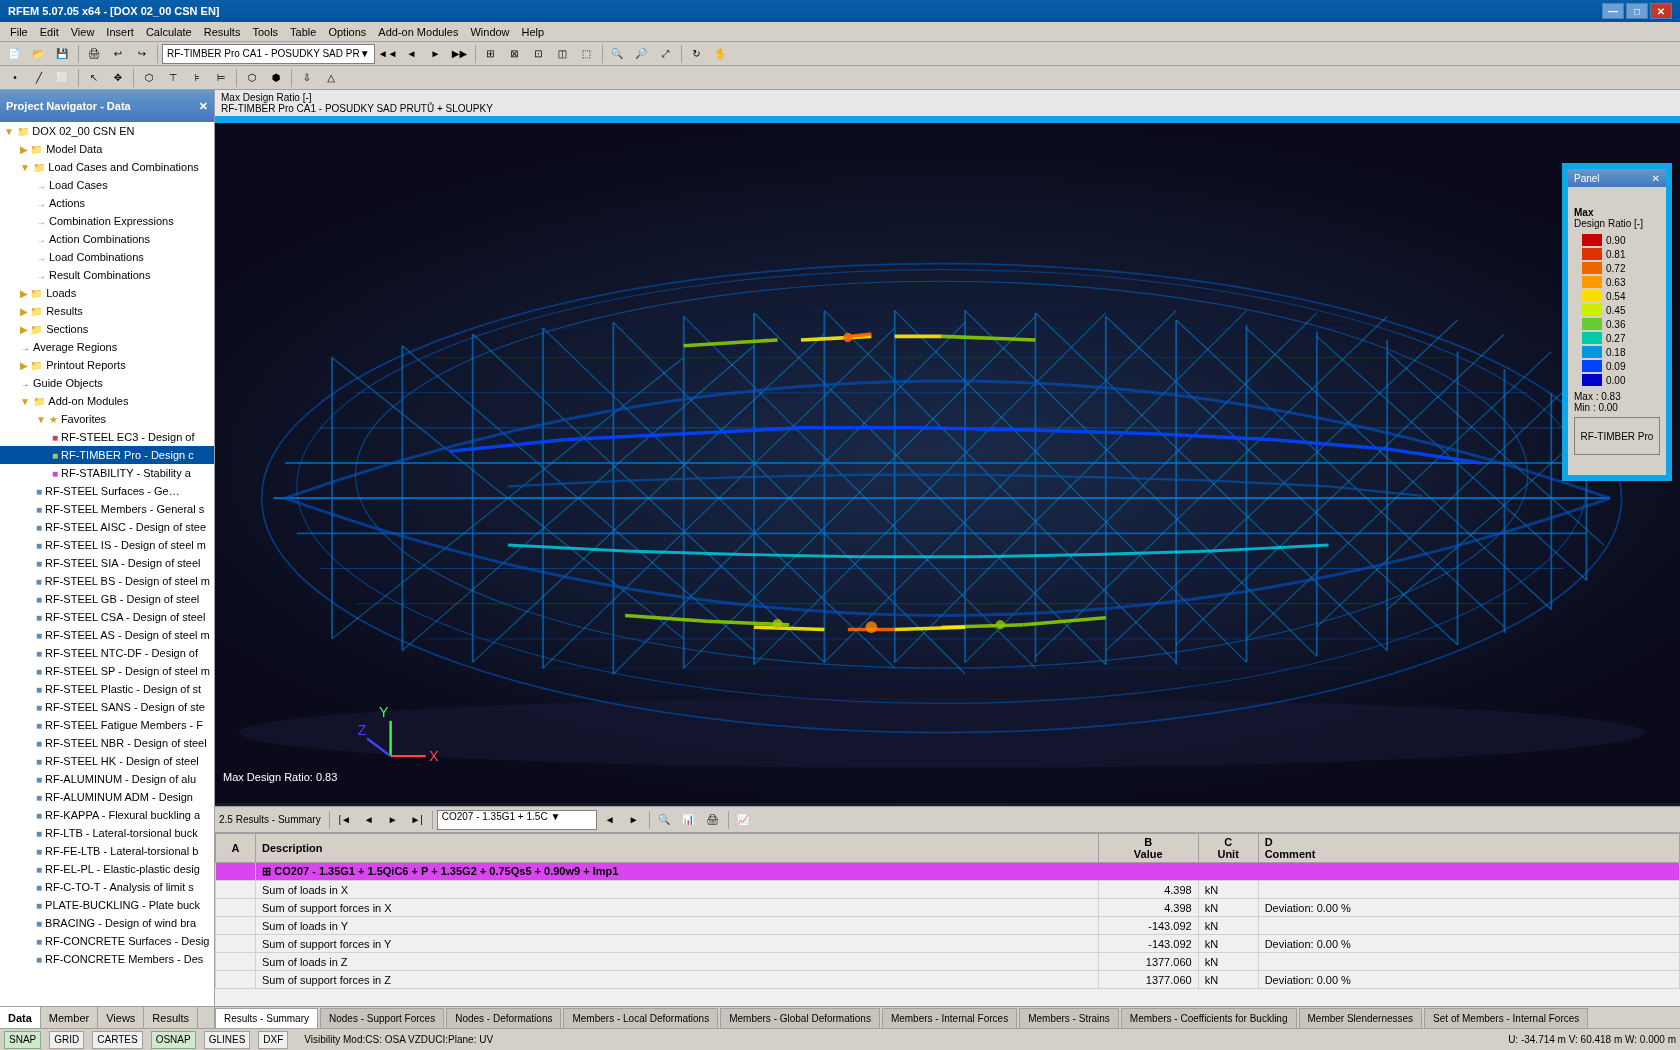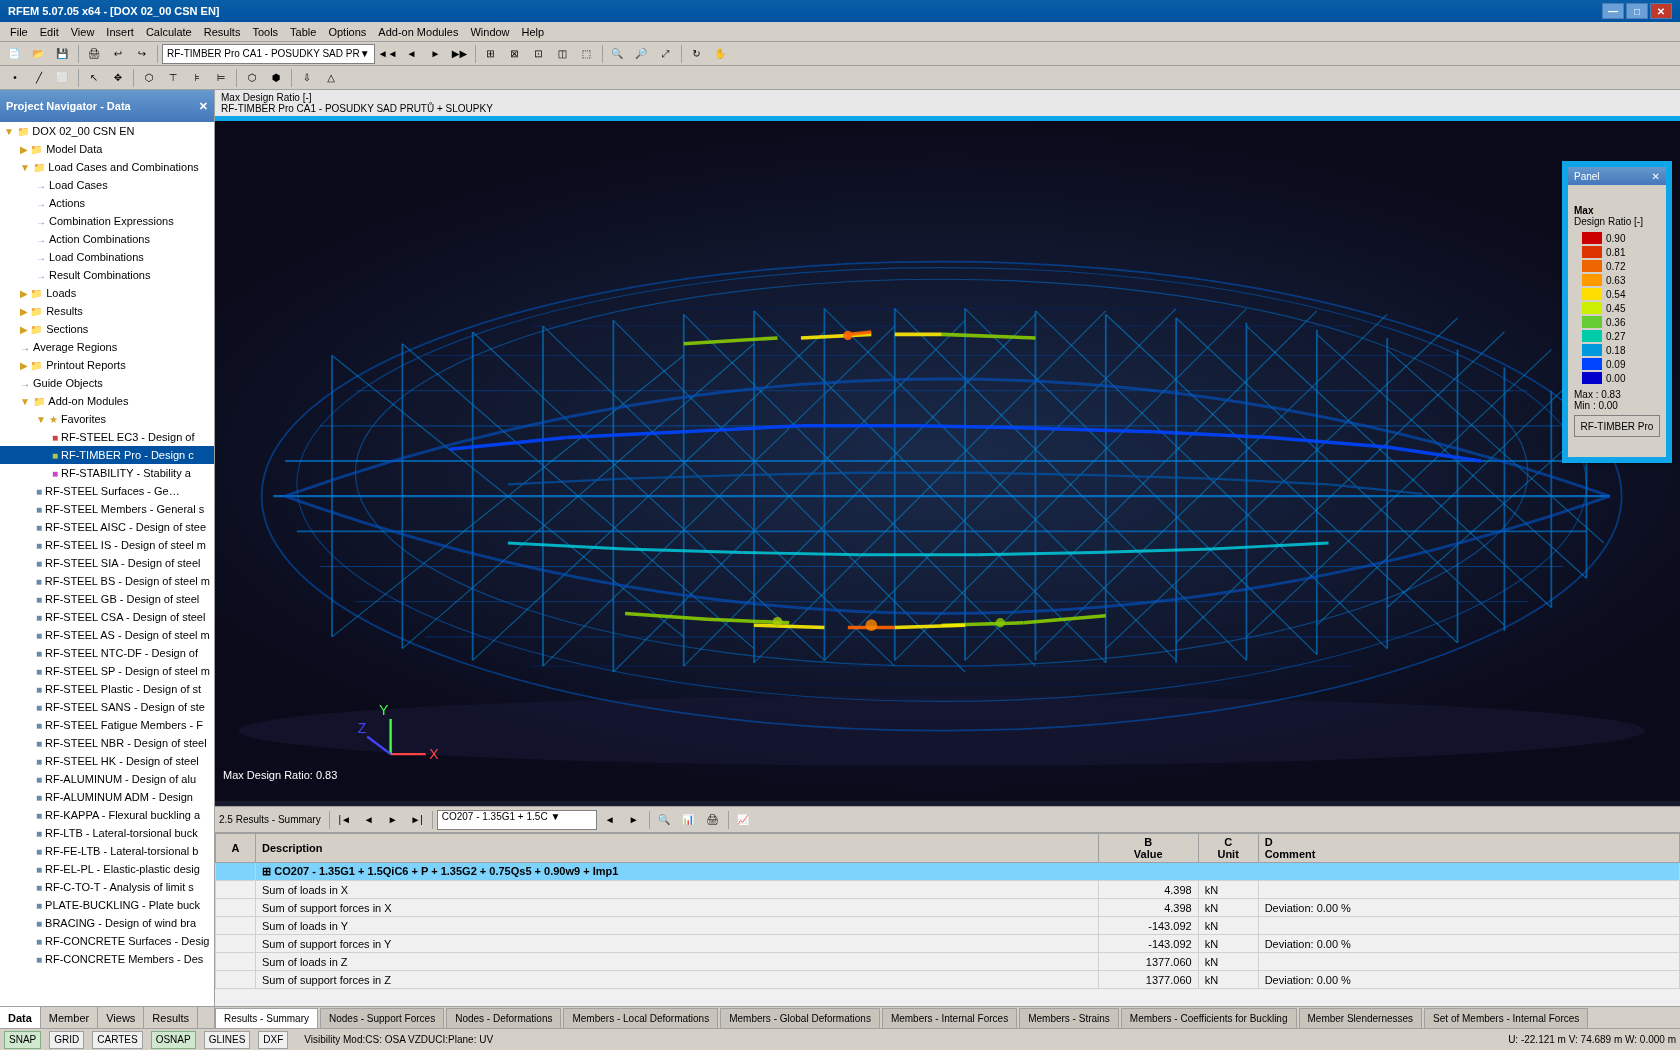--- a/index.html
+++ b/index.html
@@ -135,21 +135,21 @@
 
     
     #viewport {
       flex: 1;
       background: #1a1a2e;
       position: relative;
       overflow: hidden;
     }
     #viewport-header {
       background: #e8e8e8;
-      border-bottom: 5px solid #0ea5e9;
+      border-bottom: 7px solid #0ea5e9;
       padding: 2px 6px;
       font-size: 10px;
     }
     #viewport-canvas {
       width: 100%;
       height: calc(100% - 36px);
       position: relative;
       overflow: hidden;
     }
 
@@ -236,21 +236,21 @@
       border: 1px solid #a0a0a0;
       padding: 2px 6px;
       text-align: center;
       height: 22px;
     }
     #results-table td {
       border: 1px solid #d0d0d0;
       padding: 2px 6px;
       height: 18px;
     }
-    #results-table tr.combo-row td { background: #7dd3fc; font-weight: bold; }
+    #results-table tr.combo-row td { background: #d946ef; font-weight: bold; }
 
     
     #bottom-tabs {
       height: 22px;
       background: #d4d0c8;
       border-top: 1px solid #a0a0a0;
       display: flex;
       align-items: flex-end;
       overflow-x: auto;
       white-space: nowrap;
@@ -898,21 +898,21 @@
                 </div>
             </div>
             <div style="margin-top:4px;font-size:10px">
               <span>Max : </span>
               <span>0.83</span>
             </div>
             <div style="font-size:10px">
               <span>Min : </span>
               <span>0.00</span>
             </div>
-            <button class="tb-btn" style="width:100%;margin-top:4px;height:22px;background:#d4d0c8;border:1px solid #808080;font-size:10px;cursor:pointer">
+            <button class="tb-btn" style="width:100%;margin-top:4px;height:38px;background:#d4d0c8;border:1px solid #808080;font-size:10px;cursor:pointer">
               <span>RF-TIMBER Pro</span>
             </button>
           </div>
         </div>
 
         
         <div id="max-label">
           <span style="color:white;font-size:11px">Max Design Ratio: 0.83</span>
         </div>
       </div>
@@ -1019,14 +1019,14 @@
 </div>
 
 <div id="status-bar">
   <span class="status-item status-active">SNAP</span>
   <span class="status-item">GRID</span>
   <span class="status-item">CARTES</span>
   <span class="status-item status-active">OSNAP</span>
   <span class="status-item">GLINES</span>
   <span class="status-item">DXF</span>
   <span style="font-size:10px;margin-left:8px">Visibility Mod:CS: OSA VZDUCI:Plane: UV</span>
-  <span class="status-coords">U: -22.121 m   V: 74.689 m   W: 0.000 m</span>
+  <span class="status-coords">U: -34.714 m   V: 60.418 m   W: 0.000 m</span>
 </div>
 
 </body></html>

